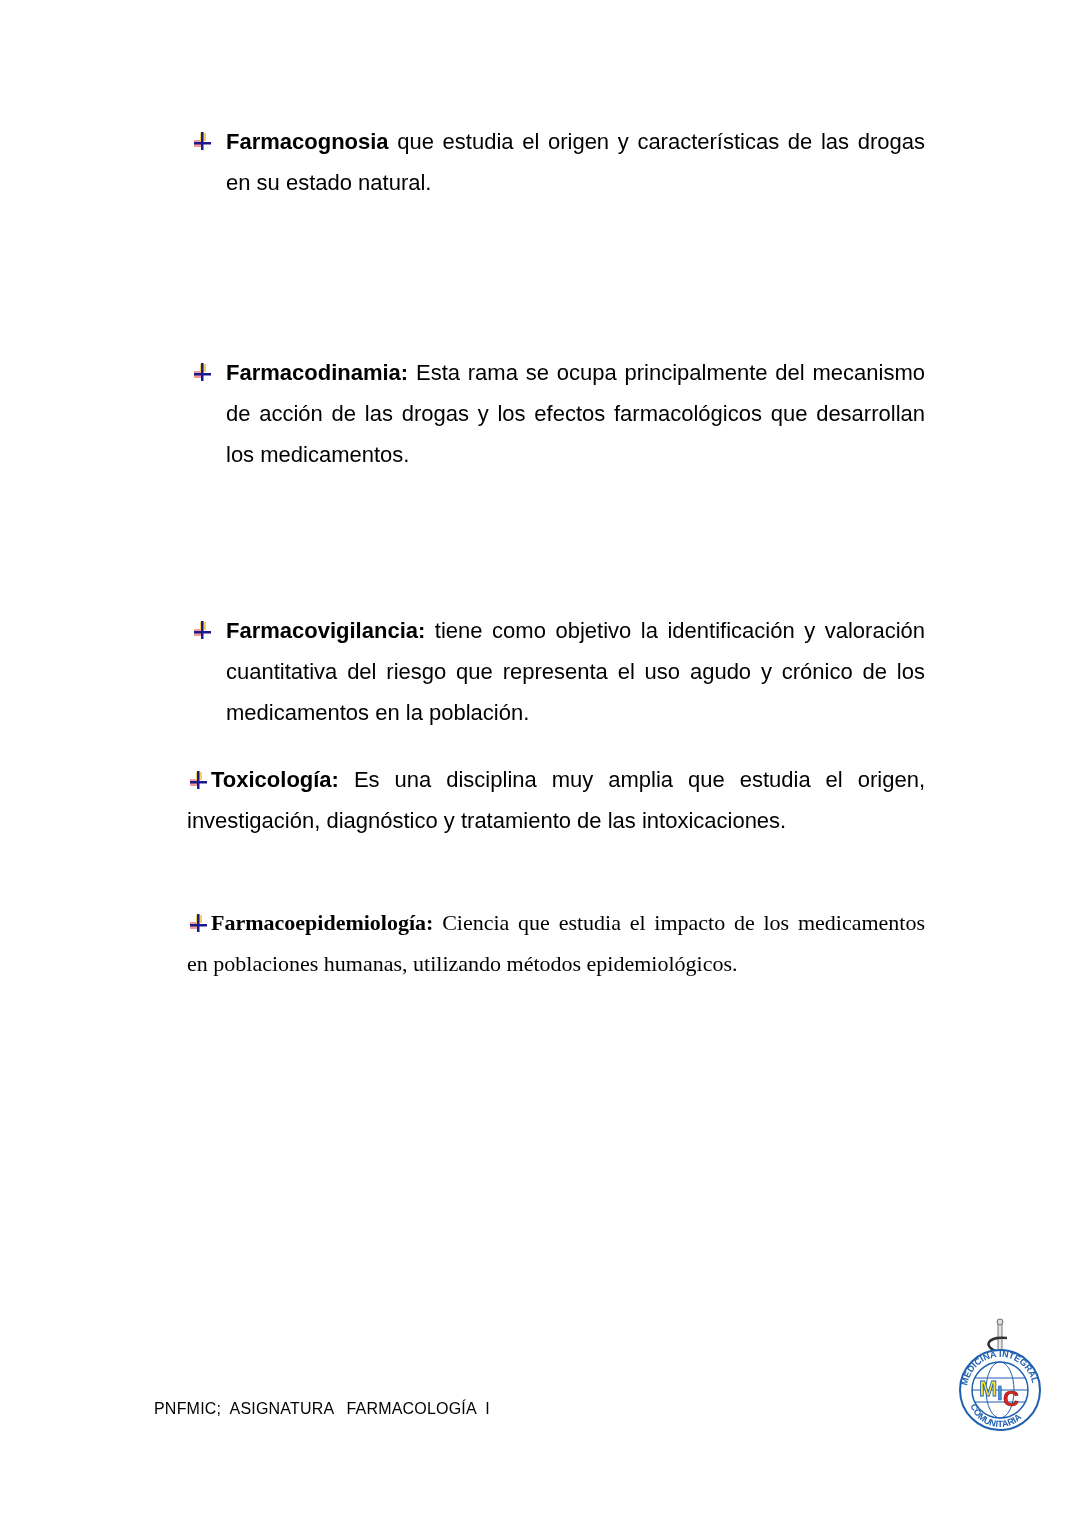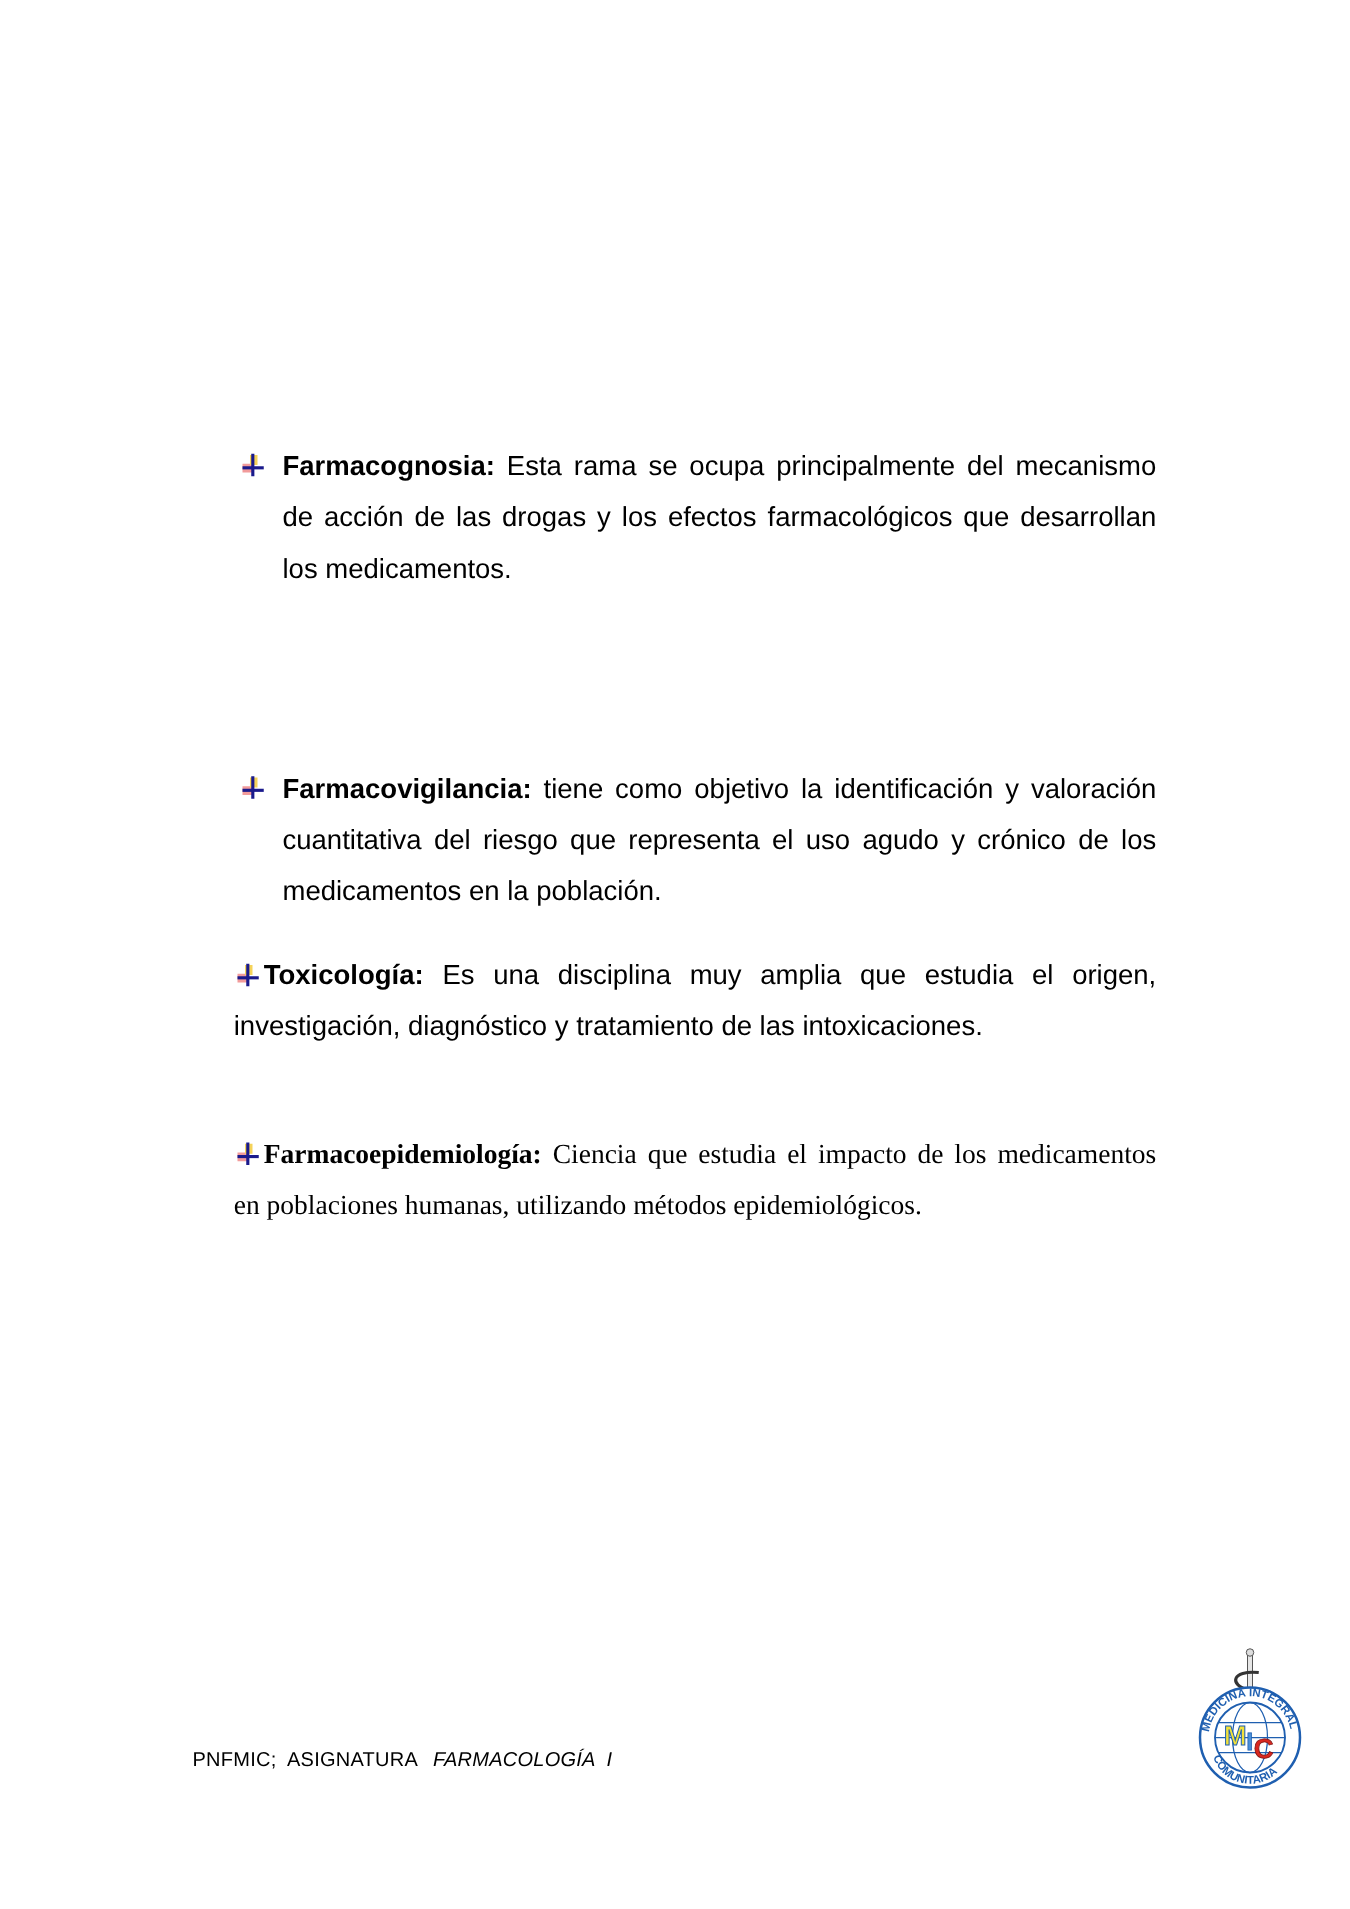--- a/index.html
+++ b/index.html
@@ -24,40 +24,51 @@
     .bullet svg { display: block; }
     .paragraph {
       position: absolute; left: 153px; width: 772px; top: 1031px;
       font-size: 22px; line-height: 41px; text-align: justify;
       text-indent: 52px;
     }
     .footer {
       position: absolute; left: 154px; top: 1400px;
       font-size: 16px; letter-spacing: 0.2px;
     }
-    .footer .subject { font-style: italic; margin-left: 12px; }
+    .footer .subject { margin-left: 12px; }
     .logo { position: absolute; left: 955px; top: 1318px; width: 90px; height: 115px; }
   </style>
 </head>
 <body>
 
 <div class="page">
 
+  <div class="item indented" style="top:121px;">
+    <span class="bullet">
+      <svg width="20" height="20" viewBox="0 0 20 20">
+          <rect x="2" y="9" width="8" height="7" fill="#f08a8a" opacity="0.85"></rect>
+          <rect x="8" y="2" width="6" height="8" fill="#f5d35a"></rect>
+          <rect x="9" y="1" width="2.5" height="18" fill="#1a1a8c"></rect>
+          <rect x="2" y="11" width="17" height="2.5" fill="#1a1a8c"></rect>
+        </svg>
+    </span>
+    <span class="term">Farmacognosia</span><span> </span><span>que estudia el origen y características de las drogas en su estado natural.</span>
+  </div>
 
 
   <div class="item indented" style="top:352px;">
     <span class="bullet">
       <svg width="20" height="20" viewBox="0 0 20 20">
           <rect x="2" y="9" width="8" height="7" fill="#f08a8a" opacity="0.85"></rect>
           <rect x="8" y="2" width="6" height="8" fill="#f5d35a"></rect>
           <rect x="9" y="1" width="2.5" height="18" fill="#1a1a8c"></rect>
           <rect x="2" y="11" width="17" height="2.5" fill="#1a1a8c"></rect>
         </svg>
     </span>
-    <span class="term">Farmacognosia:</span><span> </span><span>Esta rama se ocupa principalmente del mecanismo de acción de las drogas y los efectos farmacológicos que desarrollan los medicamentos.</span>
+    <span class="term">Farmacodinamia:</span><span> </span><span>Esta rama se ocupa principalmente del mecanismo de acción de las drogas y los efectos farmacológicos que desarrollan los medicamentos.</span>
   </div>
 
 
   <div class="item indented" style="top:610px;">
     <span class="bullet">
       <svg width="20" height="20" viewBox="0 0 20 20">
           <rect x="2" y="9" width="8" height="7" fill="#f08a8a" opacity="0.85"></rect>
           <rect x="8" y="2" width="6" height="8" fill="#f5d35a"></rect>
           <rect x="9" y="1" width="2.5" height="18" fill="#1a1a8c"></rect>
           <rect x="2" y="11" width="17" height="2.5" fill="#1a1a8c"></rect>

